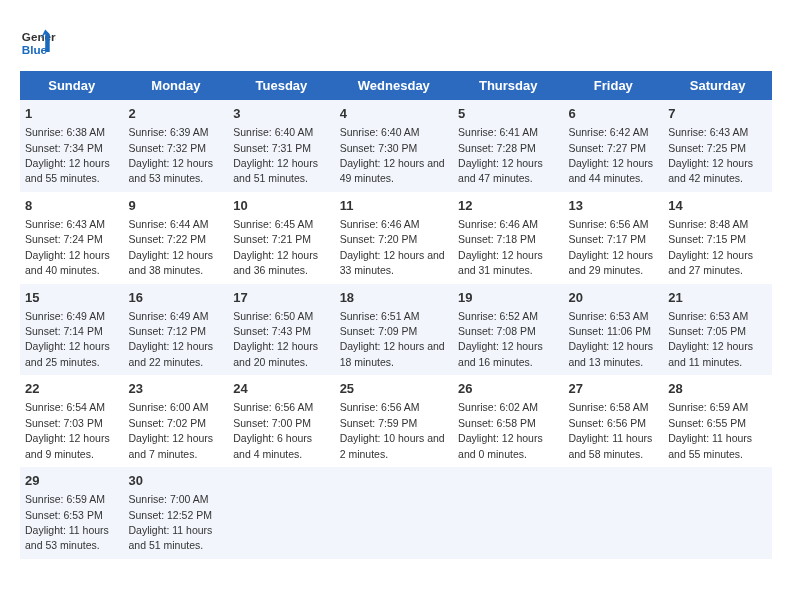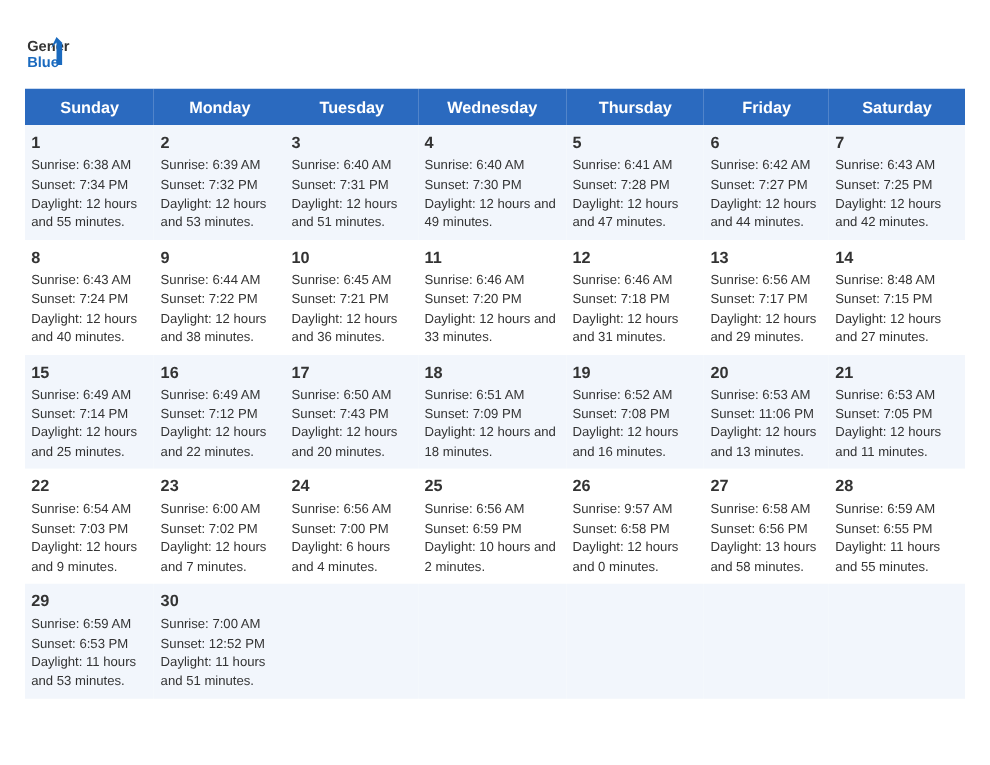--- a/index.html
+++ b/index.html
@@ -135,23 +135,23 @@
         <td><span class="day-num">17</span><span class="day-info">Sunrise: 6:50 AM</span><br><span class="day-info">Sunset: 7:43 PM</span><br><span class="day-info">Daylight: 12 hours and 20 minutes.</span></td>
         <td><span class="day-num">18</span><span class="day-info">Sunrise: 6:51 AM</span><br><span class="day-info">Sunset: 7:09 PM</span><br><span class="day-info">Daylight: 12 hours and 18 minutes.</span></td>
         <td><span class="day-num">19</span><span class="day-info">Sunrise: 6:52 AM</span><br><span class="day-info">Sunset: 7:08 PM</span><br><span class="day-info">Daylight: 12 hours and 16 minutes.</span></td>
         <td><span class="day-num">20</span><span class="day-info">Sunrise: 6:53 AM</span><br><span class="day-info">Sunset: 11:06 PM</span><br><span class="day-info">Daylight: 12 hours and 13 minutes.</span></td>
         <td><span class="day-num">21</span><span class="day-info">Sunrise: 6:53 AM</span><br><span class="day-info">Sunset: 7:05 PM</span><br><span class="day-info">Daylight: 12 hours and 11 minutes.</span></td>
       </tr>
       <tr>
         <td><span class="day-num">22</span><span class="day-info">Sunrise: 6:54 AM</span><br><span class="day-info">Sunset: 7:03 PM</span><br><span class="day-info">Daylight: 12 hours and 9 minutes.</span></td>
         <td><span class="day-num">23</span><span class="day-info">Sunrise: 6:00 AM</span><br><span class="day-info">Sunset: 7:02 PM</span><br><span class="day-info">Daylight: 12 hours and 7 minutes.</span></td>
         <td><span class="day-num">24</span><span class="day-info">Sunrise: 6:56 AM</span><br><span class="day-info">Sunset: 7:00 PM</span><br><span class="day-info">Daylight: 6 hours and 4 minutes.</span></td>
-        <td><span class="day-num">25</span><span class="day-info">Sunrise: 6:56 AM</span><br><span class="day-info">Sunset: 6:59 PM</span><br><span class="day-info">Daylight: 10 hours and 2 minutes.</span></td>
-        <td><span class="day-num">26</span><span class="day-info">Sunrise: 9:57 AM</span><br><span class="day-info">Sunset: 6:58 PM</span><br><span class="day-info">Daylight: 12 hours and 0 minutes.</span></td>
-        <td><span class="day-num">27</span><span class="day-info">Sunrise: 6:58 AM</span><br><span class="day-info">Sunset: 6:56 PM</span><br><span class="day-info">Daylight: 13 hours and 58 minutes.</span></td>
+        <td><span class="day-num">25</span><span class="day-info">Sunrise: 6:56 AM</span><br><span class="day-info">Sunset: 7:59 PM</span><br><span class="day-info">Daylight: 10 hours and 2 minutes.</span></td>
+        <td><span class="day-num">26</span><span class="day-info">Sunrise: 6:02 AM</span><br><span class="day-info">Sunset: 6:58 PM</span><br><span class="day-info">Daylight: 12 hours and 0 minutes.</span></td>
+        <td><span class="day-num">27</span><span class="day-info">Sunrise: 6:58 AM</span><br><span class="day-info">Sunset: 6:56 PM</span><br><span class="day-info">Daylight: 11 hours and 58 minutes.</span></td>
         <td><span class="day-num">28</span><span class="day-info">Sunrise: 6:59 AM</span><br><span class="day-info">Sunset: 6:55 PM</span><br><span class="day-info">Daylight: 11 hours and 55 minutes.</span></td>
       </tr>
       <tr>
         <td><span class="day-num">29</span><span class="day-info">Sunrise: 6:59 AM</span><br><span class="day-info">Sunset: 6:53 PM</span><br><span class="day-info">Daylight: 11 hours and 53 minutes.</span></td>
         <td><span class="day-num">30</span><span class="day-info">Sunrise: 7:00 AM</span><br><span class="day-info">Sunset: 12:52 PM</span><br><span class="day-info">Daylight: 11 hours and 51 minutes.</span></td>
         <td></td>
         <td></td>
         <td></td>
         <td></td>
         <td></td>

